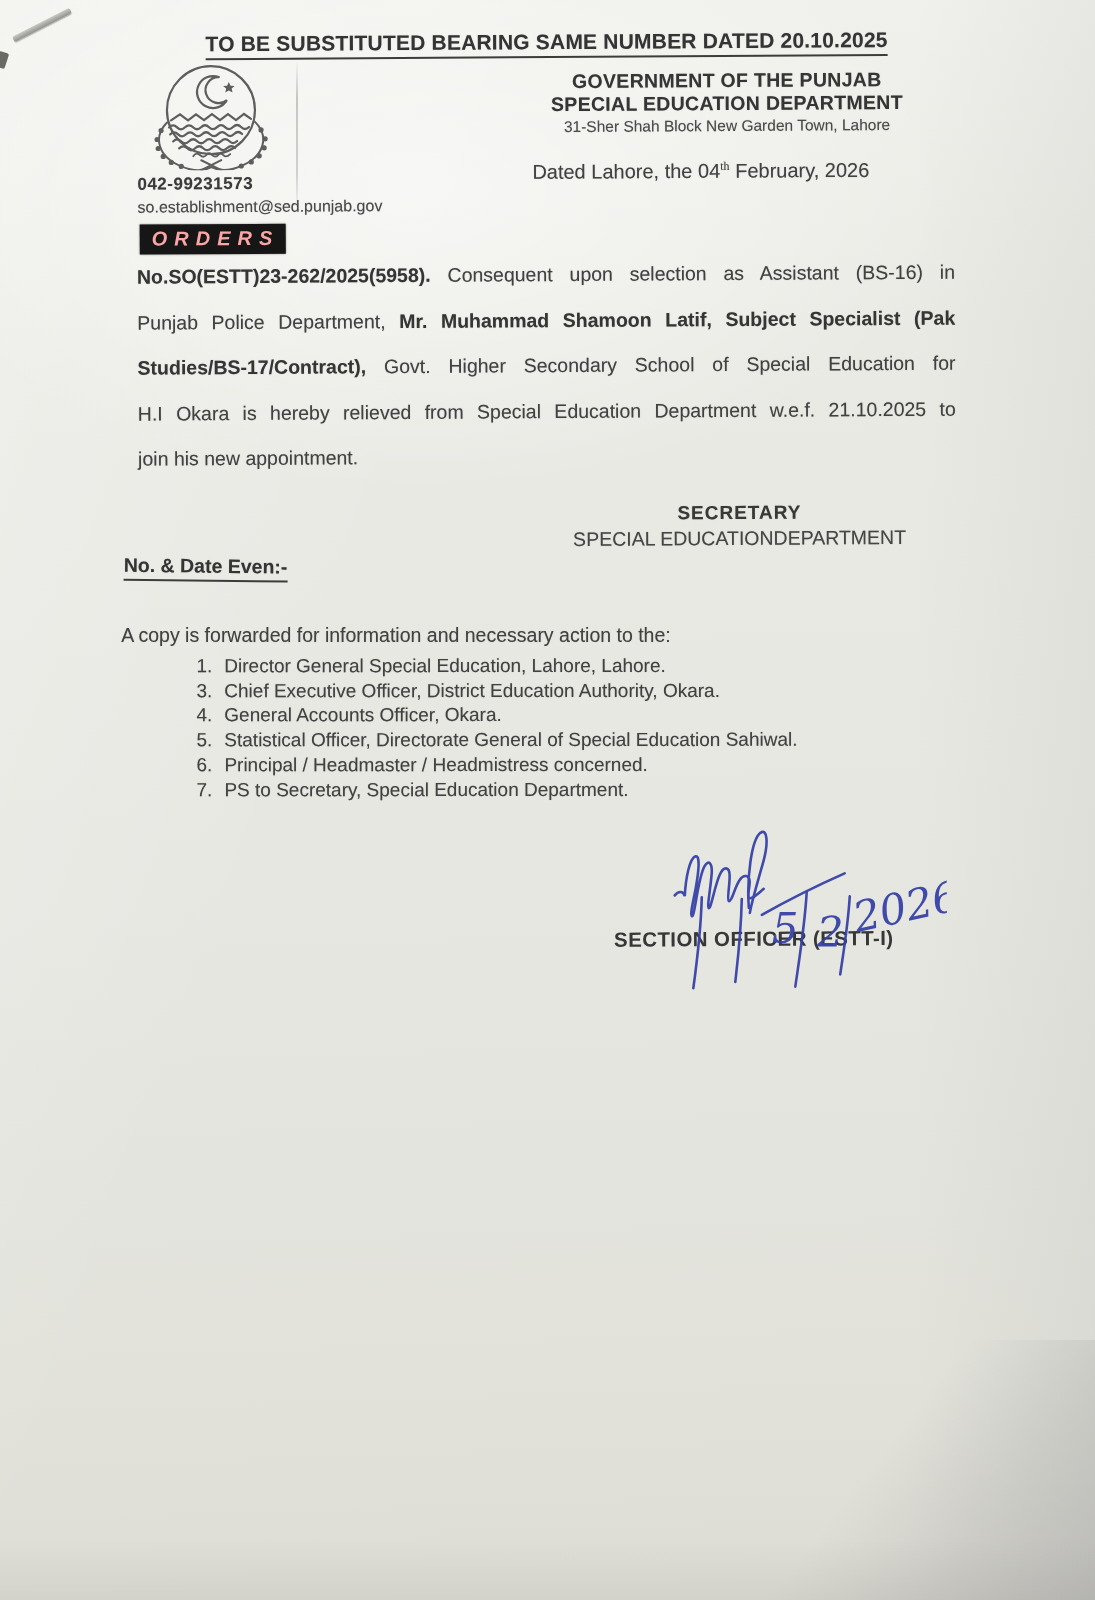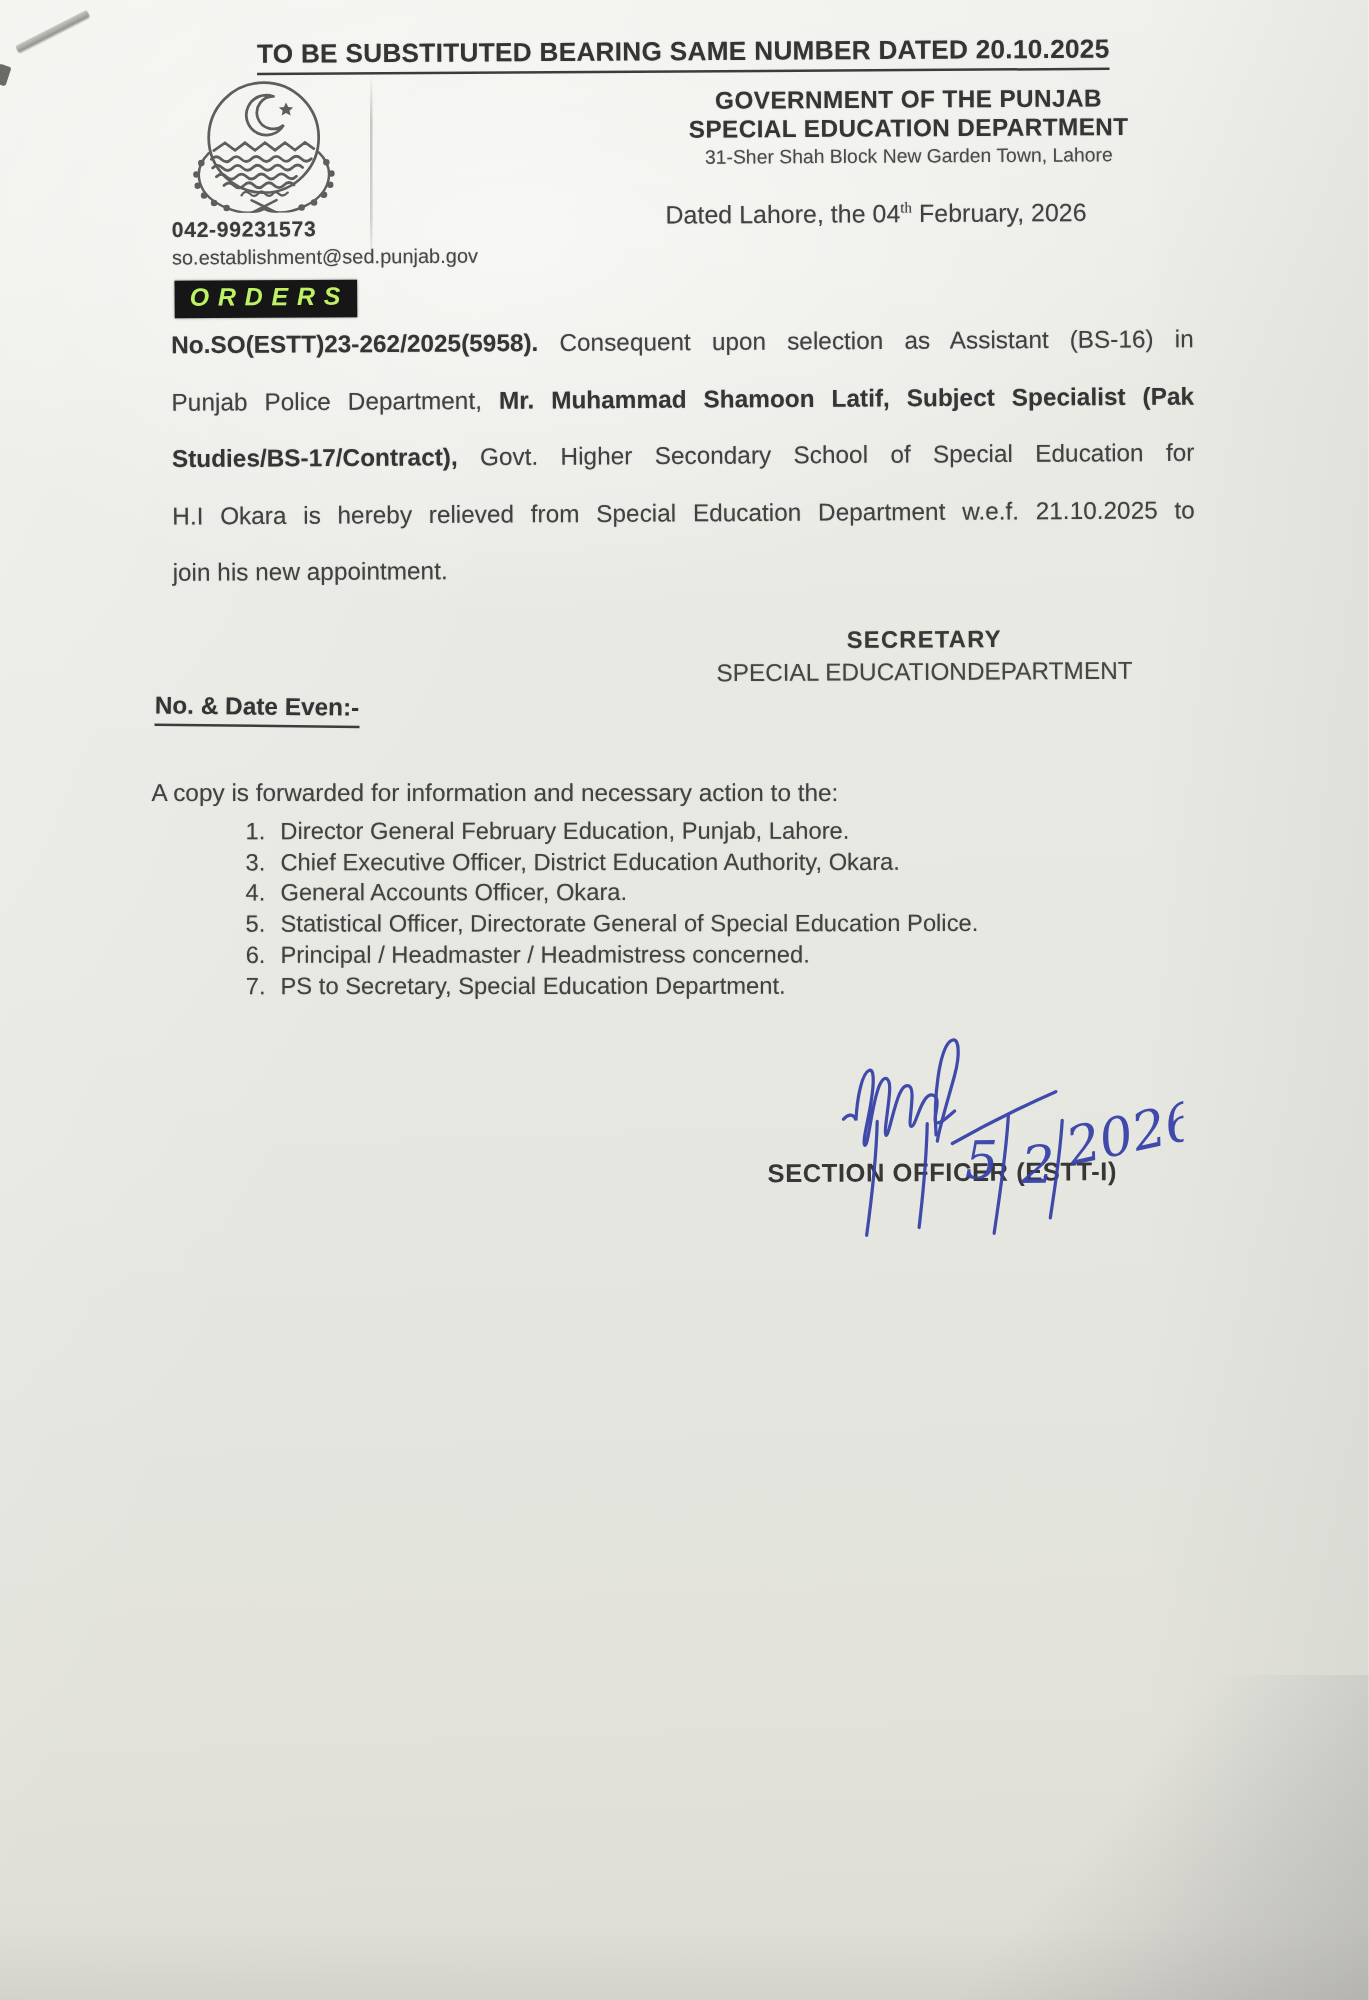--- a/index.html
+++ b/index.html
@@ -37,21 +37,21 @@
   .hdr-line{font-size:19.5px;letter-spacing:.3px;}
   #hdr-address{font-size:15.5px;margin-top:1px;color:#4a4a4a;}
 
   #contact{left:140px;top:170px;line-height:23px;}
   #contact-phone{font-size:17px;font-weight:bold;letter-spacing:.5px;color:#3b3b3b;}
   #contact-email{font-size:16px;color:#484848;}
 
   #date-line{left:535px;top:160px;font-size:20px;}
   #date-line sup{font-size:12px;vertical-align:super;font-family:Liberation Serif, serif;}
 
-  #orders-box{left:142px;top:222px;background:#161616;color:#bef264;font-size:20px;font-weight:bold;
+  #orders-box{left:142px;top:222px;background:#161616;color:#fca5a5;font-size:20px;font-weight:bold;
     font-style:italic;letter-spacing:7px;padding:3px 6px 4px 12px;box-shadow:0 0 2px rgba(0,0,0,.5);}
 
   #order-para{left:139px;top:263px;width:818px;font-size:19.5px;}
   .order-line{height:45.5px;text-align:justify;text-align-last:justify;white-space:normal;}
   .order-line.last{text-align:left;text-align-last:left;}
 
   #signatory{left:540px;top:503px;width:400px;text-align:center;}
   #signatory-title{font-size:19px;font-weight:bold;letter-spacing:1px;color:#383838;}
   #signatory-dept{font-size:19.5px;margin-top:3px;color:#454545;}
 
@@ -146,24 +146,24 @@
     <div id="signatory-dept">SPECIAL EDUCATIONDEPARTMENT</div>
   </div>
 
   <div id="no-date" class="abs ink">
     <span>No. &amp; Date Even:-</span>
   </div>
 
   <div id="copy-intro" class="abs ink">A copy is forwarded for information and necessary action to the:</div>
 
   <div id="dist-list" class="abs ink">
-    <div class="li-row"><span class="li-num">1.</span><span class="li-text">Director General February Education, Punjab, Lahore.</span></div>
+    <div class="li-row"><span class="li-num">1.</span><span class="li-text">Director General Special Education, Lahore, Lahore.</span></div>
     <div class="li-row"><span class="li-num">3.</span><span class="li-text">Chief Executive Officer, District Education Authority, Okara.</span></div>
     <div class="li-row"><span class="li-num">4.</span><span class="li-text">General Accounts Officer, Okara.</span></div>
-    <div class="li-row"><span class="li-num">5.</span><span class="li-text">Statistical Officer, Directorate General of Special Education Police.</span></div>
+    <div class="li-row"><span class="li-num">5.</span><span class="li-text">Statistical Officer, Directorate General of Special Education Sahiwal.</span></div>
     <div class="li-row"><span class="li-num">6.</span><span class="li-text">Principal / Headmaster / Headmistress concerned.</span></div>
     <div class="li-row"><span class="li-num">7.</span><span class="li-text">PS to Secretary, Special Education Department.</span></div>
   </div>
 
   <div id="officer-title" class="abs">SECTION OFFICER (ESTT-I)</div>
 
   <svg id="signature-svg" class="abs" width="330" height="195" viewBox="0 0 330 195">
     <g stroke="#3742a8" fill="none" stroke-width="2.6" stroke-linecap="round" opacity=".95">
       <path d="M58 90 c4 -5 9 -4 10 1 c1 -18 5 -38 11 -40 c5 -1 3 16 0 32 c-3 15 -6 27 -4 28 c3 1 6 -38 13 -50 c4 -7 8 -3 7 8 c-1 13 -5 33 -3 34 c2 1 6 -22 11 -33 c4 -9 10 -9 10 1 c0 10 -3 24 -1 25 c3 1 6 -14 11 -21 c4 -6 10 -5 10 2 c0 7 -3 14 -1 16 c3 2 9 -4 15 -9"></path>
       <path d="M132 103 c-2 -30 3 -68 12 -75 c7 -5 8 10 3 28 c-5 18 -12 40 -14 52"></path>

